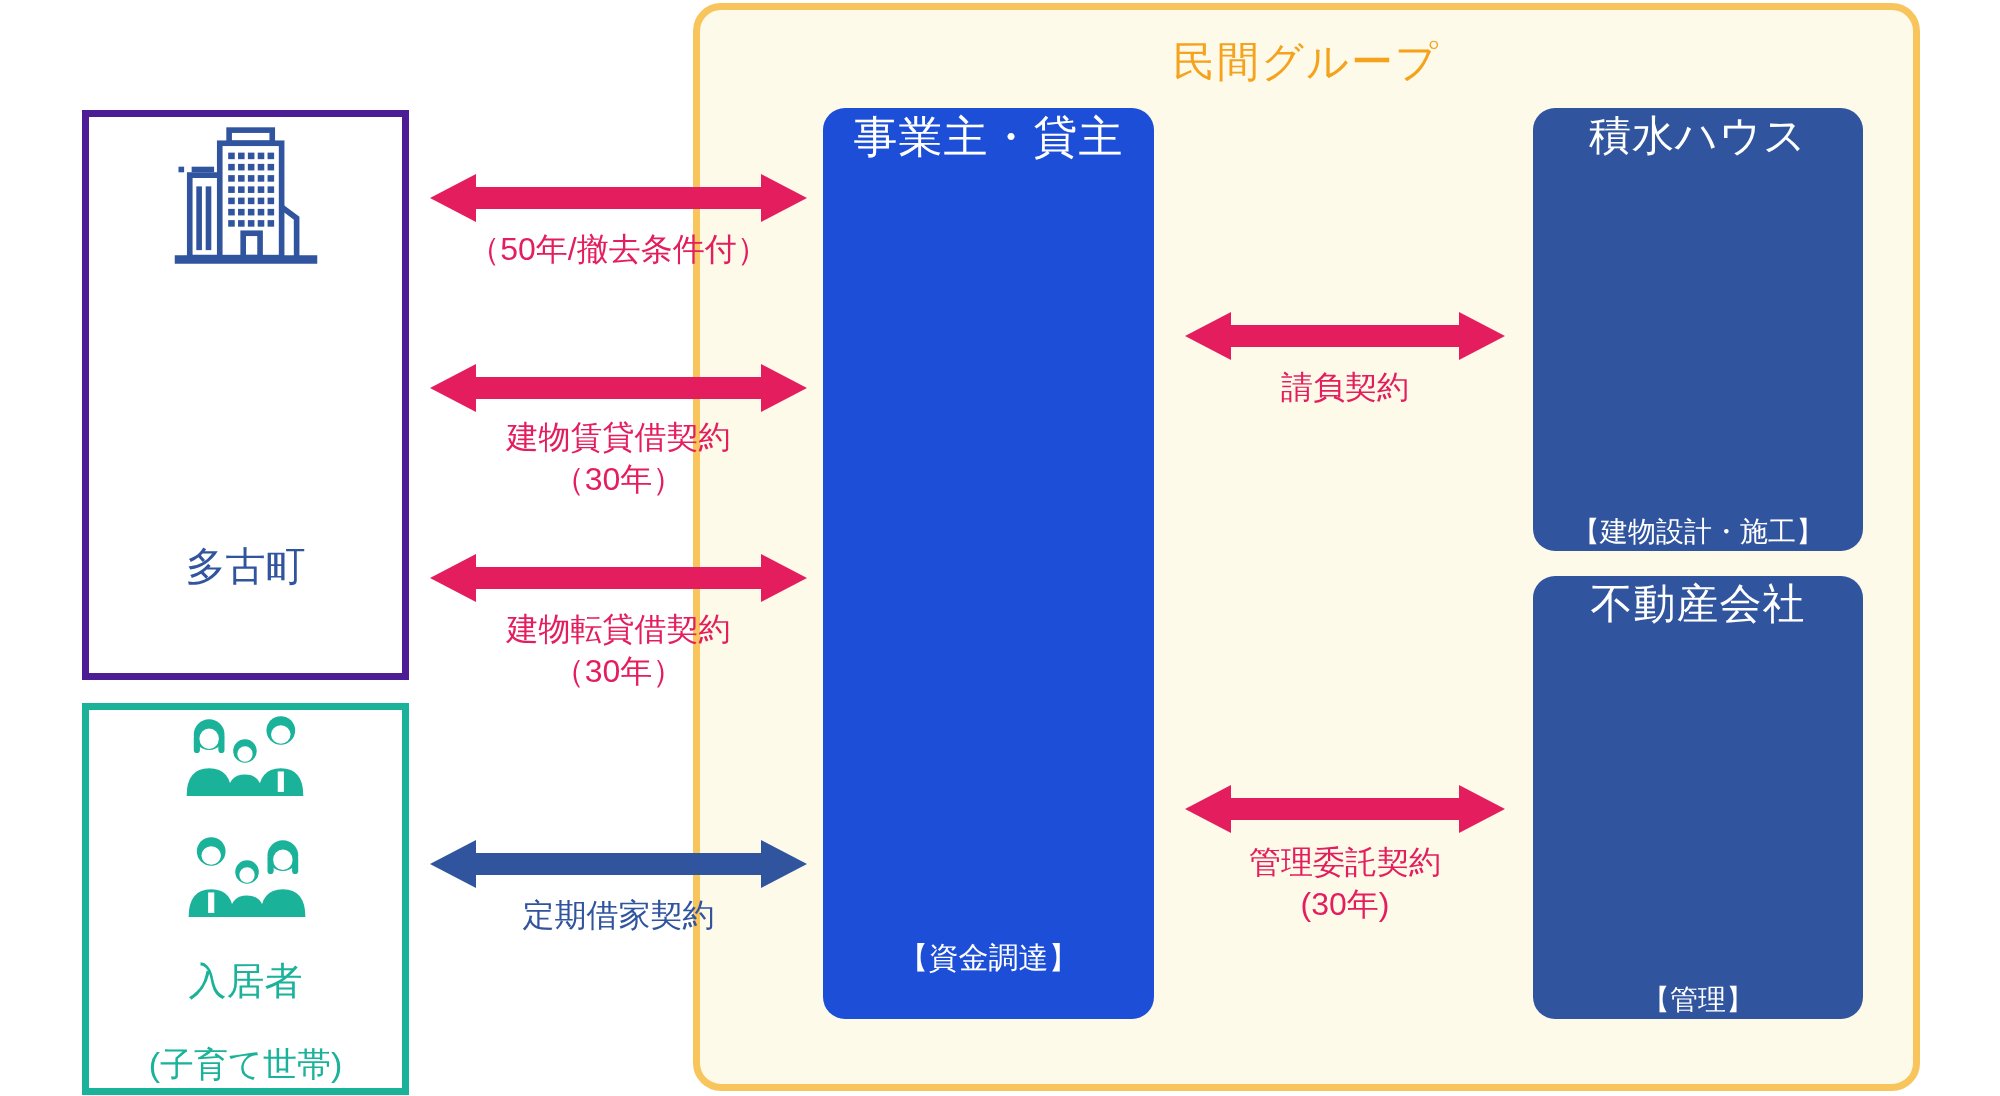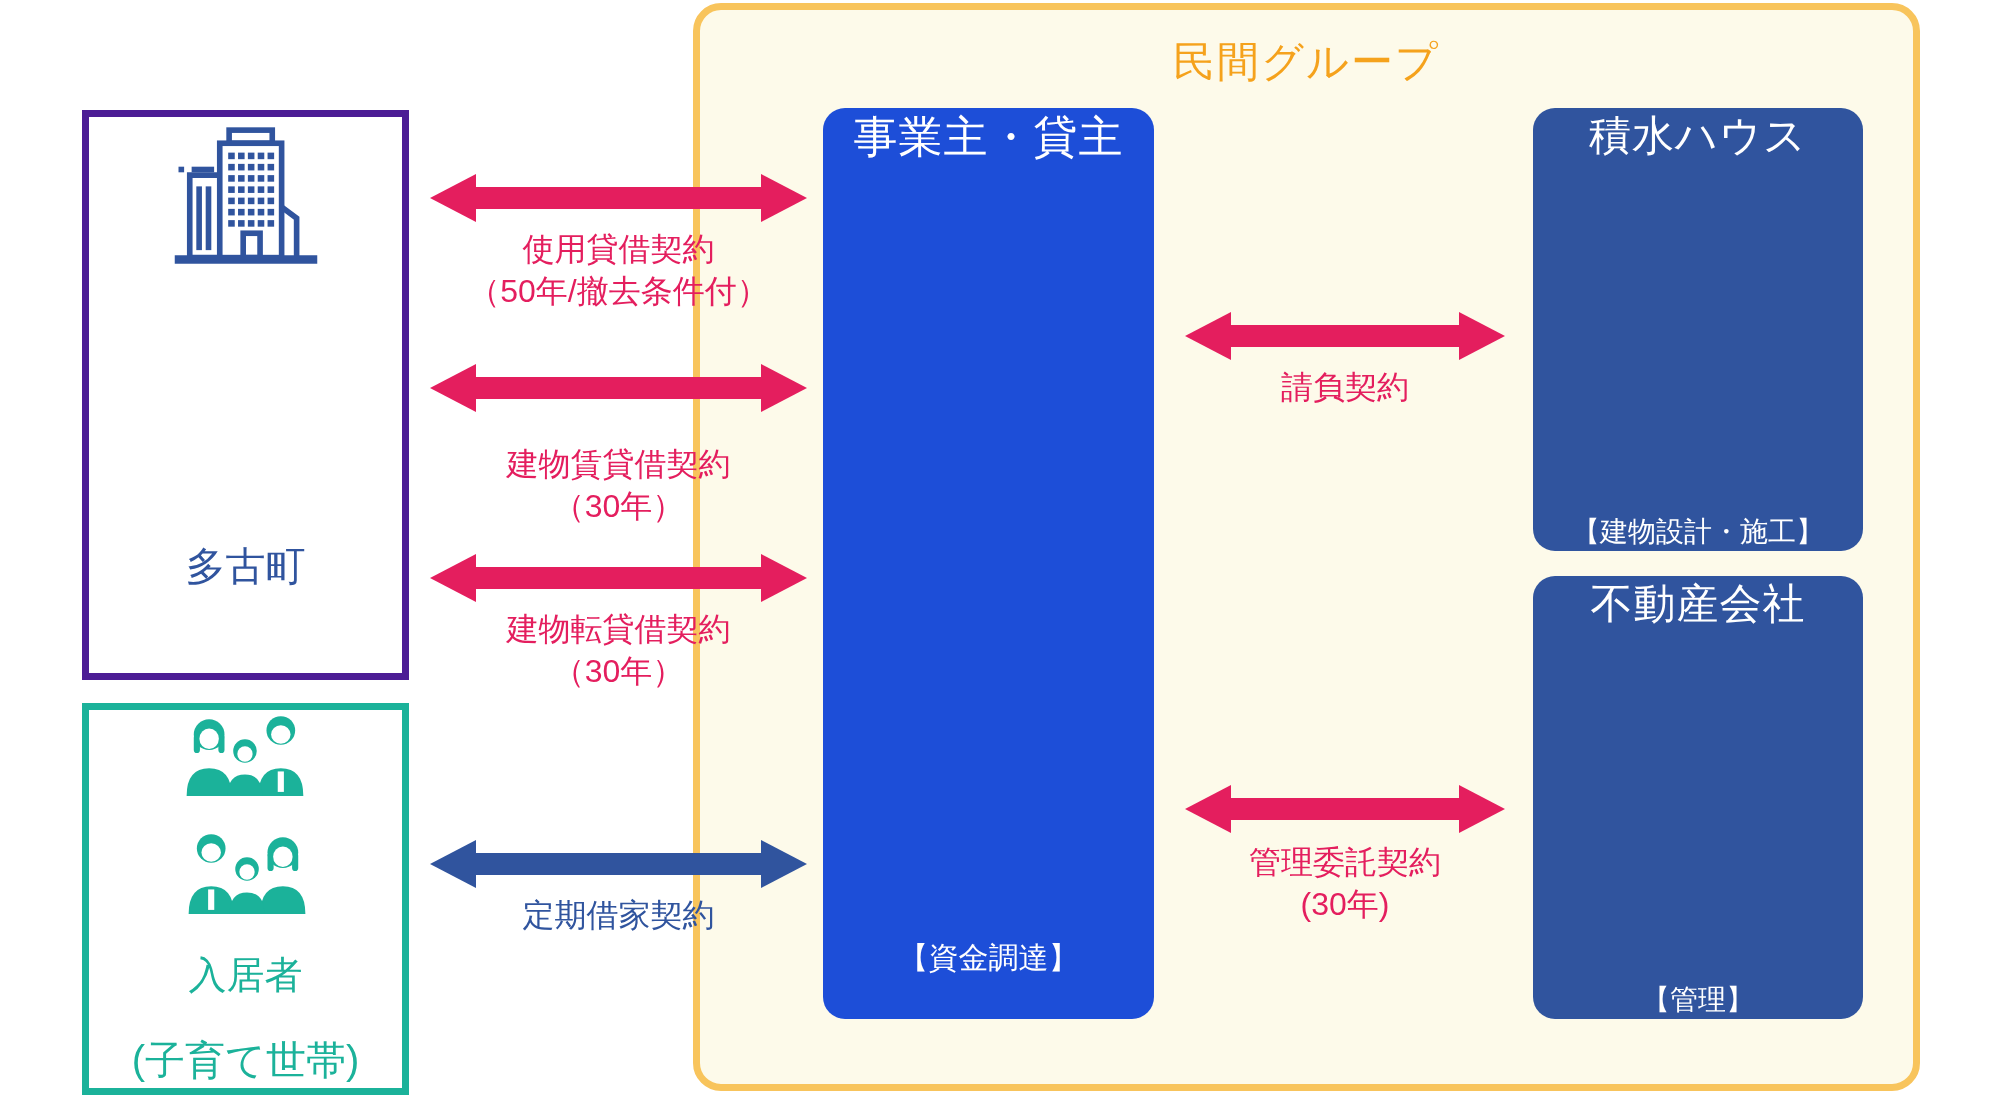--- a/index.html
+++ b/index.html
@@ -18,21 +18,21 @@
   }
   
   .node{position:absolute;box-sizing:border-box;display:flex;flex-direction:column;
         align-items:center;justify-content:space-between;text-align:center;}
   .node-tako{left:82px;top:110px;width:327px;height:570px;background:#fff;
              border:7px solid #4c1d95;padding-bottom:79px;gap:20px;}
   .node-tako .label{font-size:40px;color:#30549E;}
   .node-residents{left:82px;top:703px;width:327px;height:392px;background:#fff;
                   border:7px solid #1BB29A;gap:18px;}
   .node-residents .label{font-size:38px;color:#1BB29A;margin-top:4px;}
-  .node-residents .sublabel{font-size:40px;color:#1BB29A;}
+  .node-residents .sublabel{font-size:34px;color:#1BB29A;}
   .node-owner{left:823px;top:108px;width:331px;height:911px;background:#1d4ed8;
               border-radius:22px;color:#fff;padding-bottom:40px;gap:8px;}
   .node-owner .label{font-size:44px;letter-spacing:1px;}
   .node-owner .sublabel{font-size:30px;}
   .node-blue{background:#30549E;border-radius:22px;color:#fff;gap:8px;}
   .node-sekisui{left:1533px;top:108px;width:330px;height:443px;}
   .node-realestate{left:1533px;top:576px;width:330px;height:443px;}
   .node-blue .label{font-size:42px;letter-spacing:1px;}
   .node-blue .sublabel{font-size:28px;}
   
@@ -168,30 +168,29 @@
     <div class="label">不動産会社</div>
     <div class="sublabel">【管理】</div>
   </div>
 
   <div class="arrow pink" style="left:430px;top:174px;width:377px;">
     <div class="tri-l"></div>
     <div class="shaft"></div>
     <div class="tri-r"></div>
   </div>
   <div class="arrow-label pink" style="left:430px;top:228px;width:377px;">
-    <span>使用貸借契約</span>
     <span>（50年/撤去条件付）</span>
   </div>
 
   <div class="arrow pink" style="left:430px;top:364px;width:377px;">
     <div class="tri-l"></div>
     <div class="shaft"></div>
     <div class="tri-r"></div>
   </div>
-  <div class="arrow-label pink" style="left:430px;top:443px;width:377px;">
+  <div class="arrow-label pink" style="left:430px;top:416px;width:377px;">
     <span>建物賃貸借契約</span>
     <span>（30年）</span>
   </div>
 
   <div class="arrow pink" style="left:430px;top:554px;width:377px;">
     <div class="tri-l"></div>
     <div class="shaft"></div>
     <div class="tri-r"></div>
   </div>
   <div class="arrow-label pink" style="left:430px;top:608px;width:377px;">

